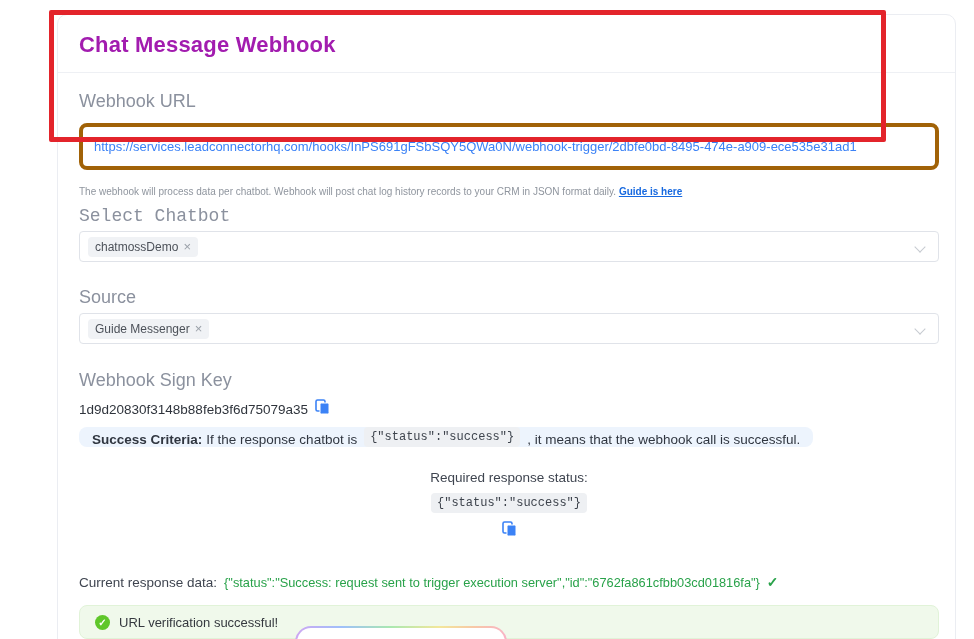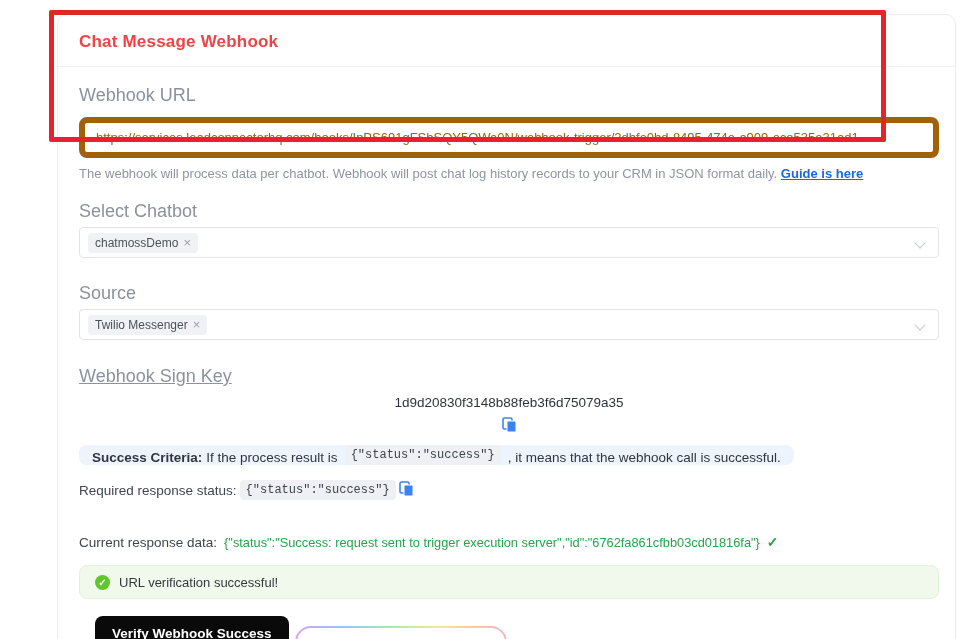--- a/index.html
+++ b/index.html
@@ -7,64 +7,64 @@
     font-family:"Liberation Sans", sans-serif; }
   .stage { position:relative; width:974px; height:639px; }
 
   .card { position:absolute; left:57px; top:14px; width:899px; height:700px;
     background:#fff; border:1px solid #ebedf2; border-radius:10px 10px 0 0; }
 
   .annotation-box { position:absolute; left:49px; top:10px; width:837px; height:132px;
     border:5px solid #e3242b; border-radius:2px; z-index:50; pointer-events:none; }
 
   .card-header { padding:17px 20px 14px 21px; border-bottom:1px solid #eef0f4; }
-  .card-title { font-size:17px; font-weight:700; color:#ef4444; letter-spacing:.2px; }
+  .card-title { font-size:22px; font-weight:700; color:#a21caf; letter-spacing:.2px; }
 
   .card-body { padding:18px 16px 0 21px; }
 
   .field-label { font-size:18px; color:#8b919e; }
 
-  .url-input { display:block; width:100%; height:41px; margin-top:11px;
-    border:6px solid #a16207; border-radius:8px; padding:0 11px;
-    font-size:13px; color:#a16207; font-family:"Liberation Sans", sans-serif;
+  .url-input { display:block; width:100%; height:47px; margin-top:11px;
+    border:4px solid #a16207; border-radius:8px; padding:0 11px;
+    font-size:13px; color:#3b82f6; font-family:"Liberation Sans", sans-serif;
     background:#fff; outline:none; }
 
-  .helper { margin-top:8px; font-size:13px; color:#8f959e; }
+  .helper { margin-top:16px; font-size:10px; color:#8f959e; }
   .helper a { color:#1769e0; font-weight:700; text-decoration:underline; cursor:pointer; }
 
-  .mt-label1 { margin-top:20px; }
+  .mt-label1 { margin-top:9px;font-family:Liberation Mono, monospace; }
   .mt-label2 { margin-top:25px; }
-  .mt-label3 { margin-top:26px;text-decoration:underline; }
+  .mt-label3 { margin-top:26px; }
   .mt-label4 { margin-top:14px; }
 
   .select-box { position:relative; margin-top:5px; height:31px; width:100%;
     border:1px solid #e0e3e9; border-radius:4px; background:#fff;
     display:flex; align-items:center; padding:0 30px 0 8px; cursor:pointer; }
   .tag-pill { display:inline-flex; align-items:center; gap:5px;
     background:#f0f2f5; border-radius:4px; padding:3px 7px;
     font-size:12px; color:#4c5159; }
   .tag-close { color:#9aa0a8; font-size:13px; line-height:1; cursor:pointer; }
   .chevron { position:absolute; right:14px; top:11px; width:8px; height:8px; }
   .chevron::before { content:""; position:absolute; left:0; top:0;
     width:7px; height:7px; border-right:1.6px solid #c6cad1; border-bottom:1.6px solid #c6cad1;
     transform:rotate(45deg); }
 
-  .key-row { margin-top:8px; display:flex; align-items:center; gap:7px;flex-direction:column; }
+  .key-row { margin-top:8px; display:flex; align-items:center; gap:7px; }
   .key-value { font-size:13.5px; color:#2f343c; }
   .copy-icon { display:inline-block; cursor:pointer; }
 
   .info-box { display:inline-flex; align-items:flex-end; gap:4px; margin-top:8px;
     background:#edf4fd; border-radius:8px; padding:0 13px;
     font-size:13.5px; color:#303640; }
   .info-bold { font-weight:700; }
   .code-pill { font-family:"Liberation Mono", monospace; font-size:12px;
     background:#eef0f3; border-radius:4px; padding:3px 6px; color:#3e444d; margin:0 3px; }
 
-  .required-row { margin-top:14px; display:flex; align-items:center; gap:0;
-    font-size:13.5px; color:#3f4550; }
+  .required-row { margin-top:22px; display:flex; align-items:center; gap:8px;
+    font-size:13.5px; color:#3f4550;flex-direction:column; }
 
   .current-row { margin-top:34px; display:flex; align-items:center; gap:7px;
     font-size:13.5px; color:#3f4550; }
   .json-green { font-size:12.8px; color:#29a24a; }
   .check-green { color:#29a24a; font-size:14px; font-weight:700; }
 
   .success-alert { margin-top:15px; height:34px; display:flex; align-items:center; gap:9px;
     background:#f0f9eb; border:1px solid #e1f3d8; border-radius:8px; padding:0 15px;
     font-size:13px; color:#35393f; }
   .alert-check-circle { width:15px; height:15px; border-radius:50%; background:#5fc72a;
@@ -104,40 +104,40 @@
         <span class="tag-pill">
             <span>chatmossDemo</span>
             <span class="tag-close">×</span>
           </span>
         <span class="chevron"></span>
       </div>
 
       <div class="field-label mt-label2">Source</div>
       <div class="select-box">
         <span class="tag-pill">
-            <span>Twilio Messenger</span>
+            <span>Guide Messenger</span>
             <span class="tag-close">×</span>
           </span>
         <span class="chevron"></span>
       </div>
 
       <div class="field-label mt-label3">Webhook Sign Key</div>
       <div class="key-row">
         <span class="key-value">1d9d20830f3148b88feb3f6d75079a35</span>
         <span class="copy-icon">
           <svg width="15" height="16" viewBox="0 0 15 16">
             <rect x="1" y="1" width="9" height="11" rx="1.5" fill="#ffffff" stroke="#3b82f6" stroke-width="1.6"></rect>
             <rect x="5" y="4" width="9" height="11" rx="1.5" fill="#3b82f6" stroke="#ffffff" stroke-width="1"></rect>
           </svg>
         </span>
       </div>
 
       <div><div class="info-box">
         <span class="info-bold">Success Criteria:</span>
-            <span> If the process result is</span>
+            <span> If the response chatbot is</span>
         <span class="code-pill">{"status":"success"}</span>
         <span>, it means that the webhook call is successful.</span>
       </div></div>
 
       <div class="required-row">
         <span>Required response status:</span>
         <span class="code-pill">{"status":"success"}</span>
         <span class="copy-icon">
           <svg width="15" height="16" viewBox="0 0 15 16">
             <rect x="1" y="1" width="9" height="11" rx="1.5" fill="#ffffff" stroke="#3b82f6" stroke-width="1.6"></rect>

